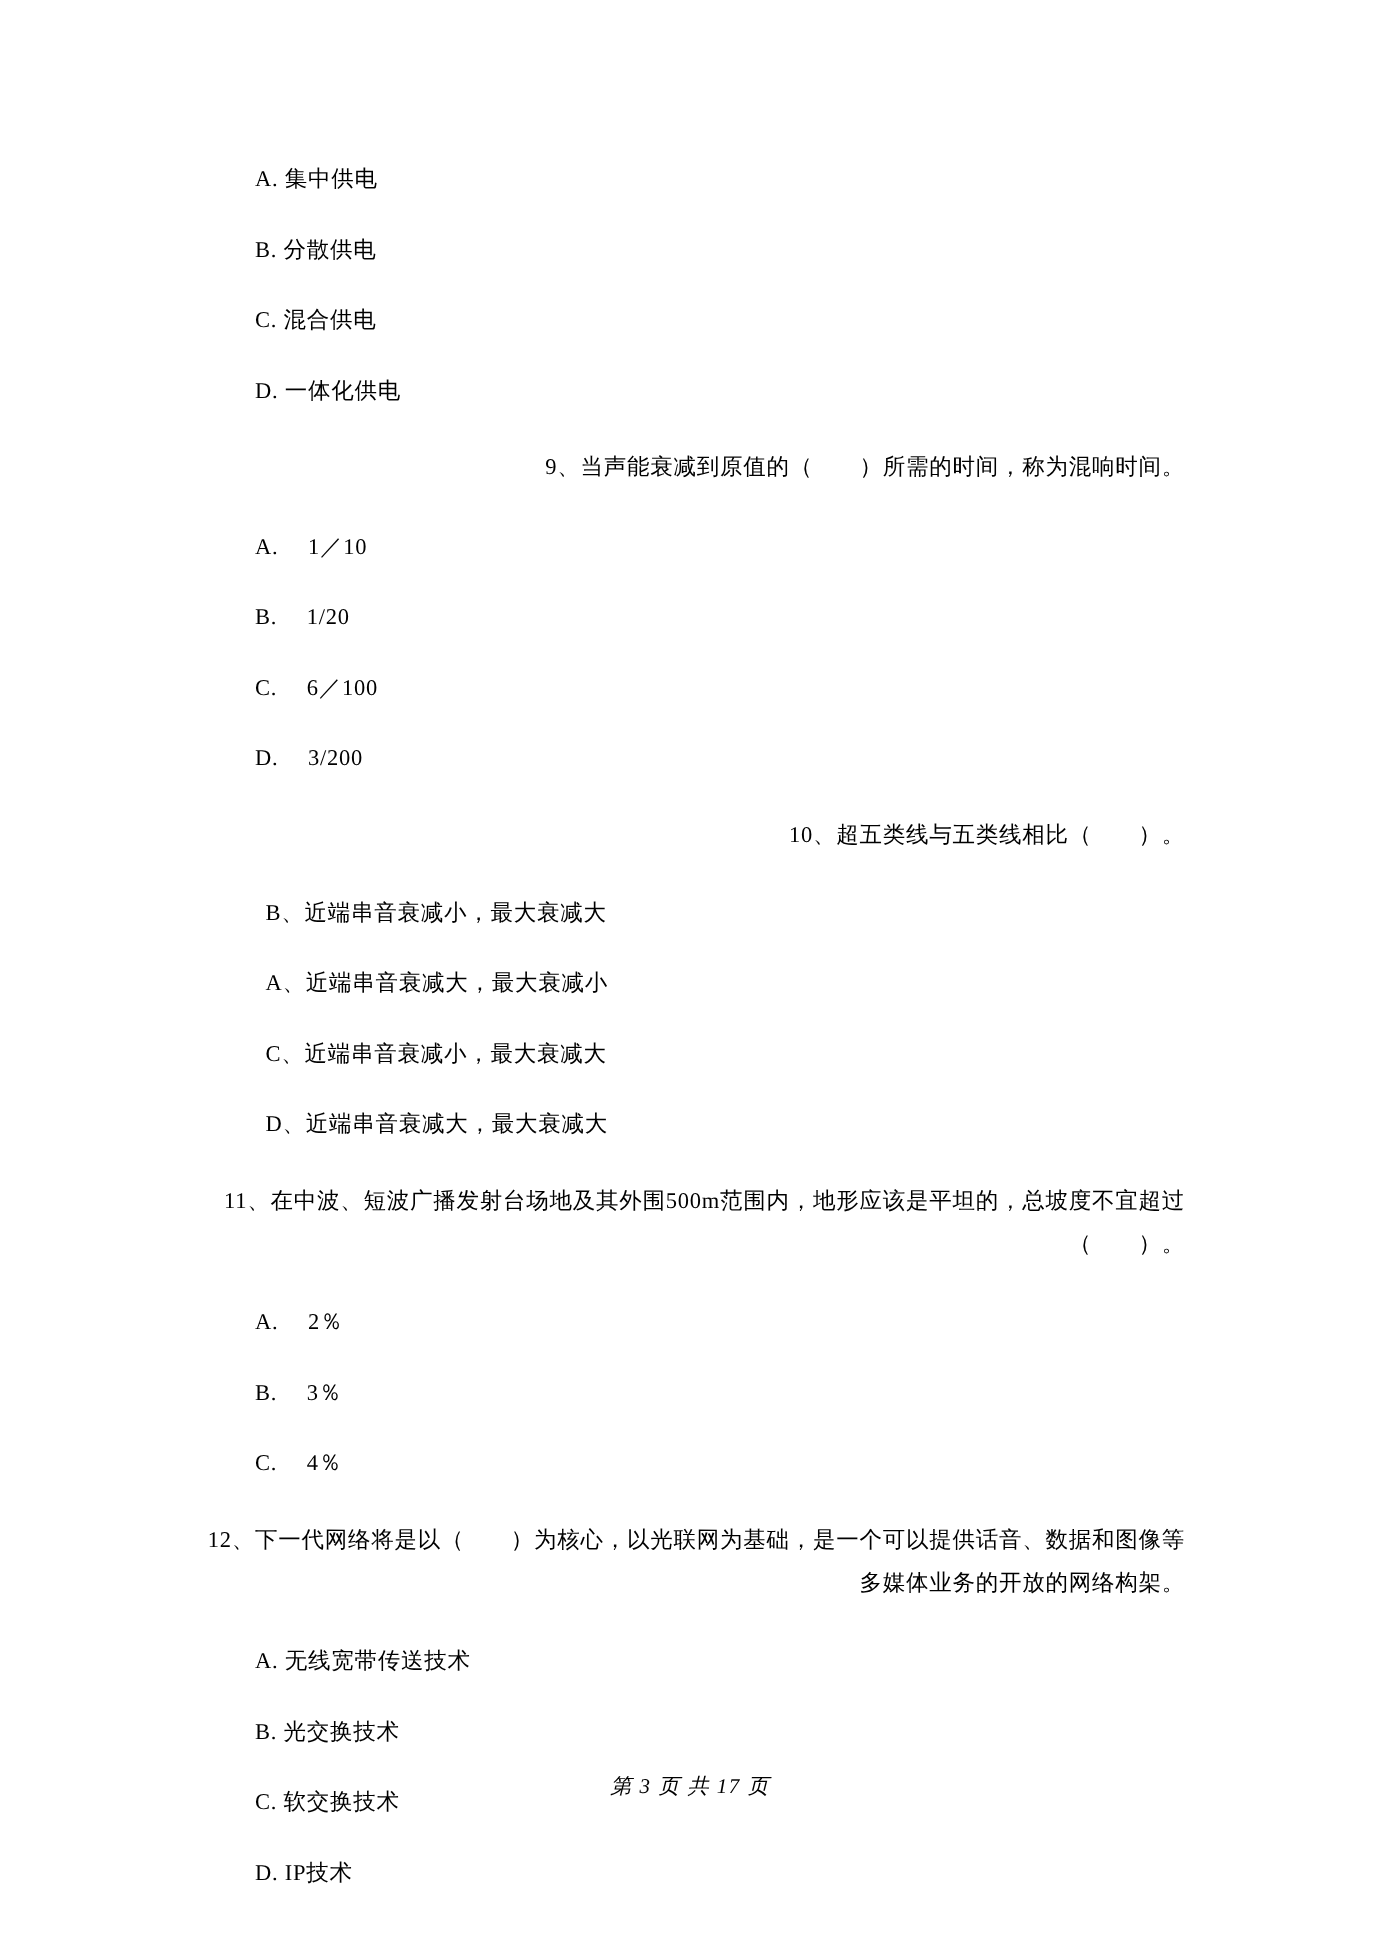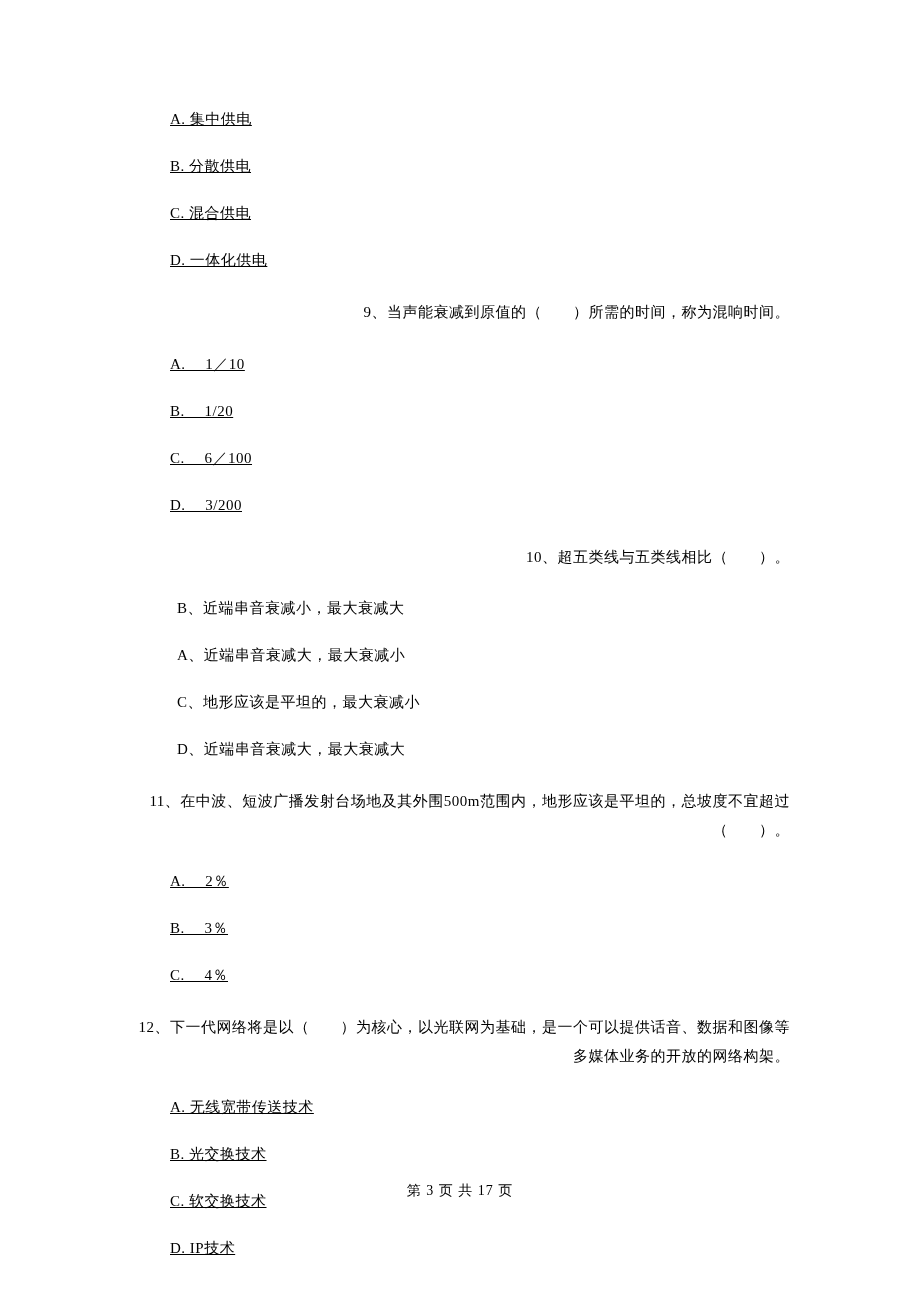--- a/index.html
+++ b/index.html
@@ -14,41 +14,41 @@
     box-sizing: border-box;
     position: relative;
   }
   .page {
     padding: 110px 130px 60px 130px;
   }
   .indent {
     padding-left: 40px;
     margin: 0 0 28px 0;
     letter-spacing: 0.5px;
-    text-decoration: underline;
   }
   .indent-small {
     padding-left: 47px;
     margin: 0 0 28px 0;
     letter-spacing: 0.5px;
   }
   .question {
     margin: 0 0 28px 0;
     line-height: 1.9;
     letter-spacing: 0.5px;
     text-align: right;
   }
   .footer {
     position: absolute;
     bottom: 102px;
     left: 0;
     right: 0;
     text-align: center;
     font-size: 14px;
     letter-spacing: 1px;
+    font-style: italic;
   }
 </style>
 </head>
 <body>
 
 <div class="page">
 
   <p class="indent">A.  集中供电</p>
   <p class="indent">B.  分散供电</p>
   <p class="indent">C.  混合供电</p>
@@ -56,21 +56,21 @@
 
   <p class="question">9、当声能衰减到原值的（　　）所需的时间，称为混响时间。</p>
   <p class="indent">A.　 1／10</p>
   <p class="indent">B.　 1/20</p>
   <p class="indent">C.　 6／100</p>
   <p class="indent">D.　 3/200</p>
 
   <p class="question">10、超五类线与五类线相比（　　）。</p>
   <p class="indent-small">B、近端串音衰减小，最大衰减大</p>
   <p class="indent-small">A、近端串音衰减大，最大衰减小</p>
-  <p class="indent-small">C、地形应该是平坦的，最大衰减小</p>
+  <p class="indent-small">C、近端串音衰减小，最大衰减大</p>
   <p class="indent-small">D、近端串音衰减大，最大衰减大</p>
 
   <p class="question">11、在中波、短波广播发射台场地及其外围500m范围内，地形应该是平坦的，总坡度不宜超过（　　）。</p>
   <p class="indent">A.　 2％</p>
   <p class="indent">B.　 3％</p>
   <p class="indent">C.　 4％</p>
 
   <p class="question">12、下一代网络将是以（　　）为核心，以光联网为基础，是一个可以提供话音、数据和图像等多媒体业务的开放的网络构架。</p>
   <p class="indent">A.  无线宽带传送技术</p>
   <p class="indent">B.  光交换技术</p>

